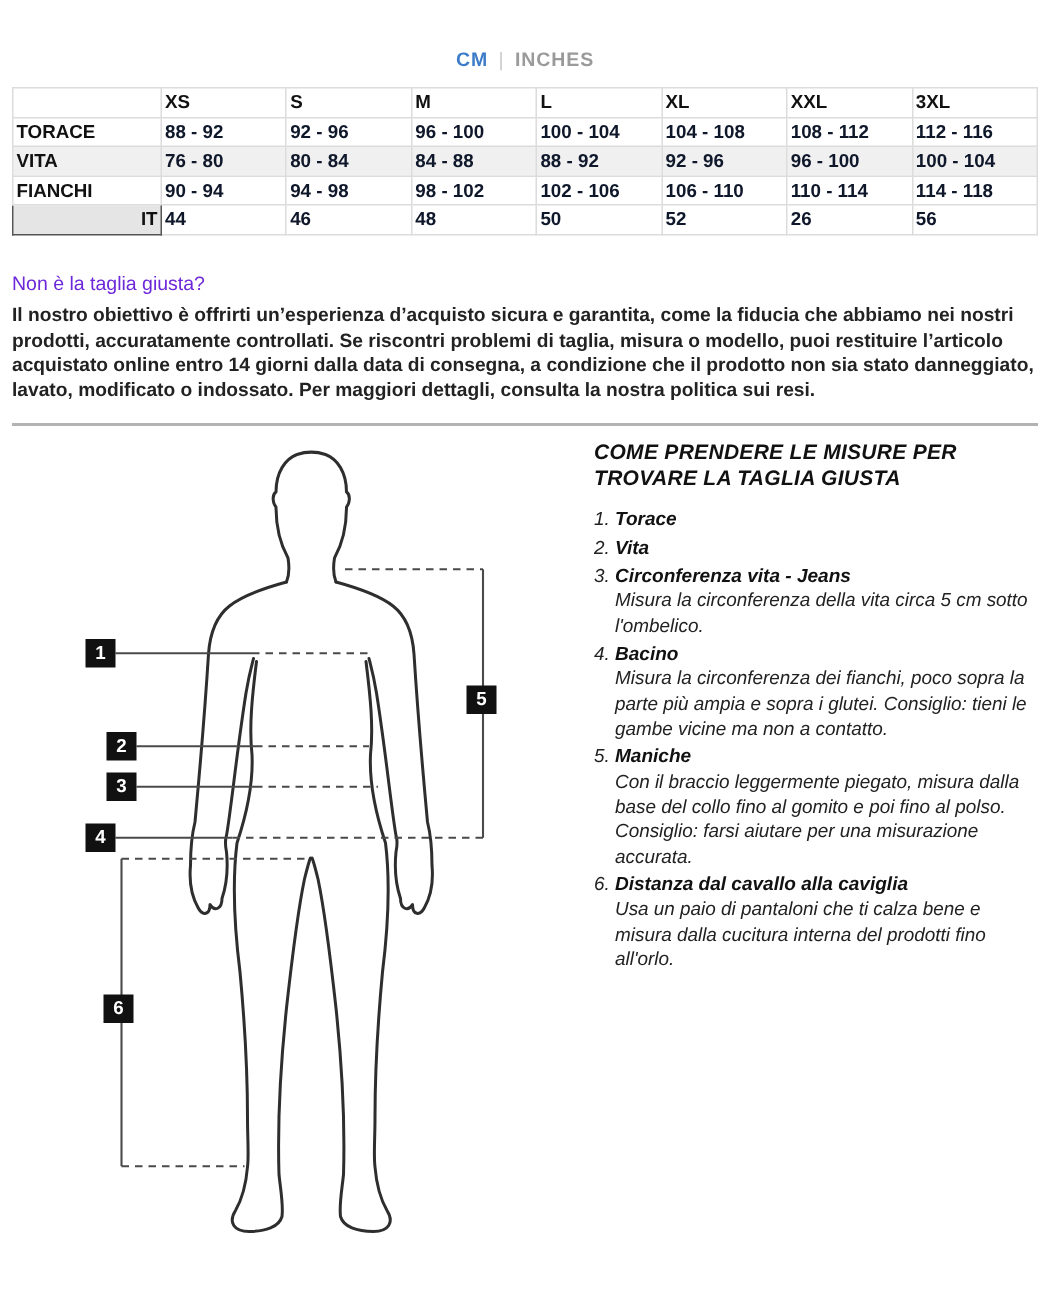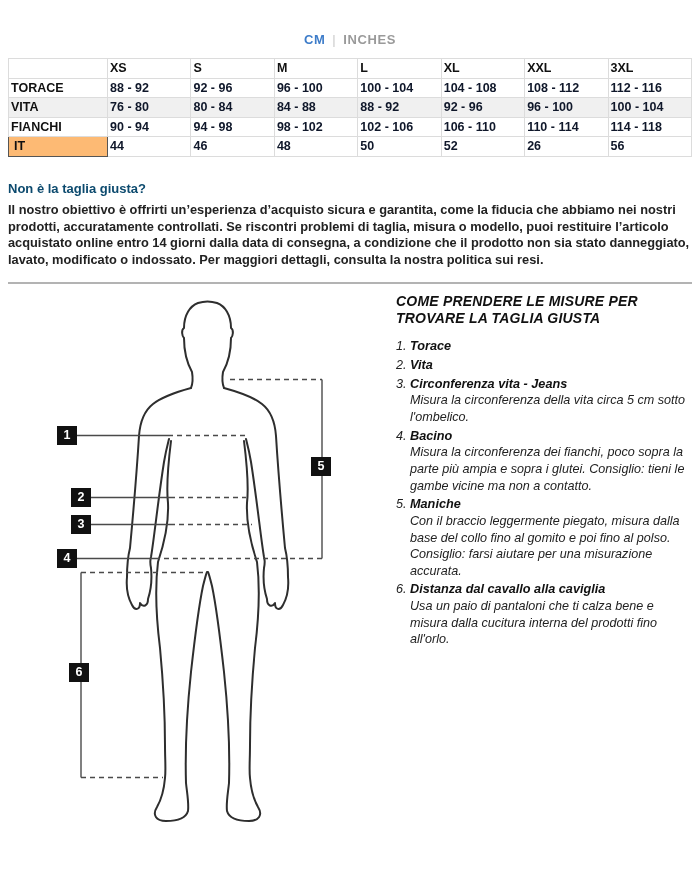--- a/index.html
+++ b/index.html
@@ -19,25 +19,25 @@
   table.size-table { width:100%; border-collapse:collapse; table-layout:fixed; }
   table.size-table col.label-col { width:14.5%; }
   table.size-table th, table.size-table td {
     border:1px solid #dcdcdc; height:19.5px; padding:0 2px;
     font-size:12.5px; text-align:left; vertical-align:middle; white-space:nowrap;
   }
   table.size-table thead th { font-weight:bold; color:#111; }
   table.size-table tbody th.row-label { font-weight:bold; color:#111; }
   table.size-table td { font-weight:bold; color:#0f172a;margin-top:12px; }
   table.size-table tr.shaded td, table.size-table tr.shaded th { background:#f0f0f0; }
-  table.size-table th.boxed { border:1.5px solid #555; text-align:left; padding-left:5px; background:#fdba74; }
+  table.size-table th.boxed { border:1.5px solid #555; text-align:right; padding-left:5px; background:#e5e5e5; }
 
   
   .returns { position:absolute; top:181px; left:8px; width:684px; }
-  .returns h3 { font-size:13px; font-weight:bold; color:#0c4a6e; margin-bottom:6px; }
+  .returns h3 { font-size:13px; font-weight:normal; color:#6d28d9; margin-bottom:6px; }
   .returns p { font-size:12.8px; line-height:16.6px; color:#222;font-weight:bold; }
 
   .divider { position:absolute; top:282px; left:8px; width:684px; height:2px; background:#b3b3b3; }
 
   
   .diagram { position:absolute; top:290px; left:0; width:396px; height:579px; }
   .diagram svg { position:absolute; top:0; left:0; }
   .marker { position:absolute; width:20px; height:19px; background:#111; color:#fff;
             font-size:12.5px; font-weight:bold; text-align:center; line-height:19px; }
 

